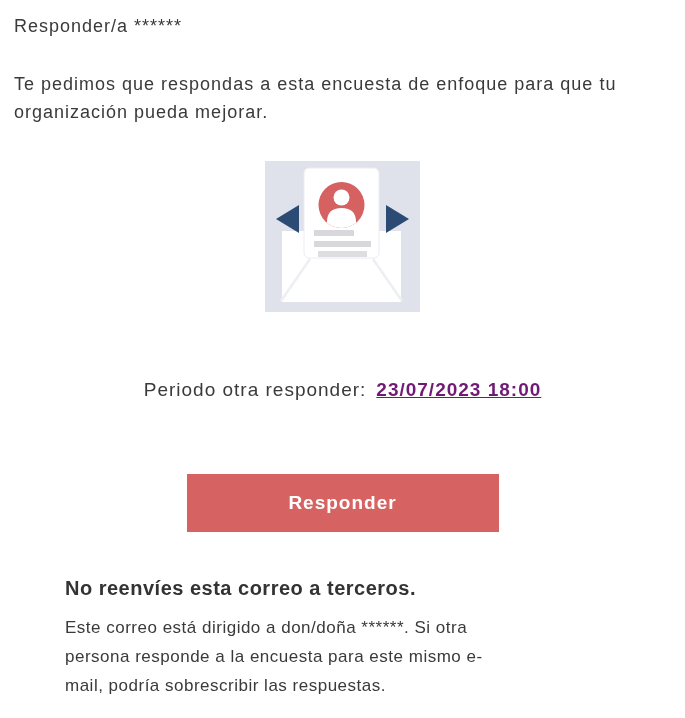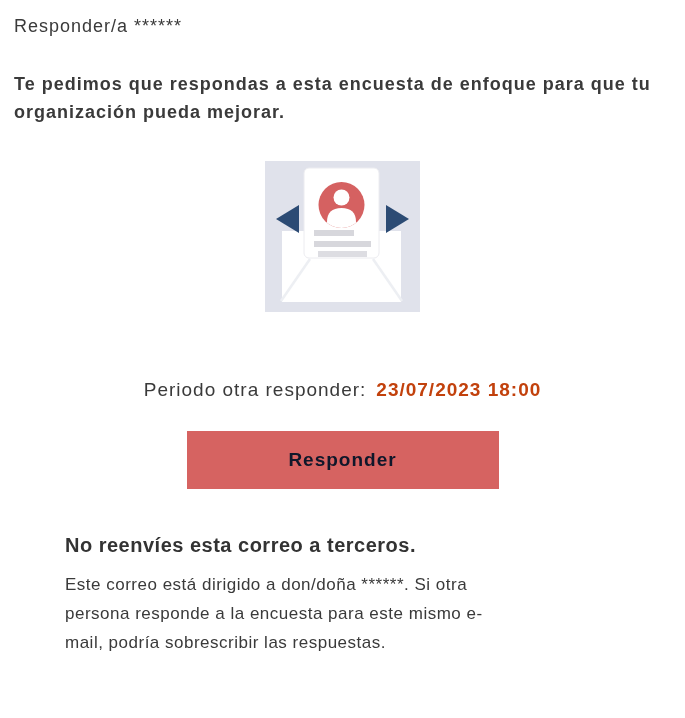--- a/index.html
+++ b/index.html
@@ -19,50 +19,50 @@
     font-size: 18px;
     line-height: 24px;
     letter-spacing: 1px;
   }
   .intro {
     margin: 32px 14px 0 14px;
     font-size: 18px;
     line-height: 28px;
     letter-spacing: 1px;
     white-space: pre-line;
-    font-weight: bold;
   }
 
   .icon-wrap {
     margin-top: 35px;
     display: flex;
     justify-content: center;
   }
 
   .deadline {
     margin-top: 65px;
     text-align: center;
     font-size: 19px;
     line-height: 26px;
     letter-spacing: 1px;
   }
   .deadline-value {
-    color: #c2410c;
+    color: #701a75;
     font-weight: bold;
     margin-left: 10px;
+    text-decoration: underline;
   }
 
   .respond-btn {
     display: block;
-    margin: 28px auto 0 auto;
+    margin: 71px auto 0 auto;
     width: 312px;
     height: 58px;
     background: #d66361;
     border: none;
-    color: #0f172a;
+    color: #ffffff;
     font-family: "Liberation Sans", "DejaVu Sans", sans-serif;
     font-size: 19px;
     font-weight: bold;
     letter-spacing: 1px;
     cursor: pointer;
     text-align: center;
   }
 
   .warn-title {
     margin: 43px 0 0 65px;

